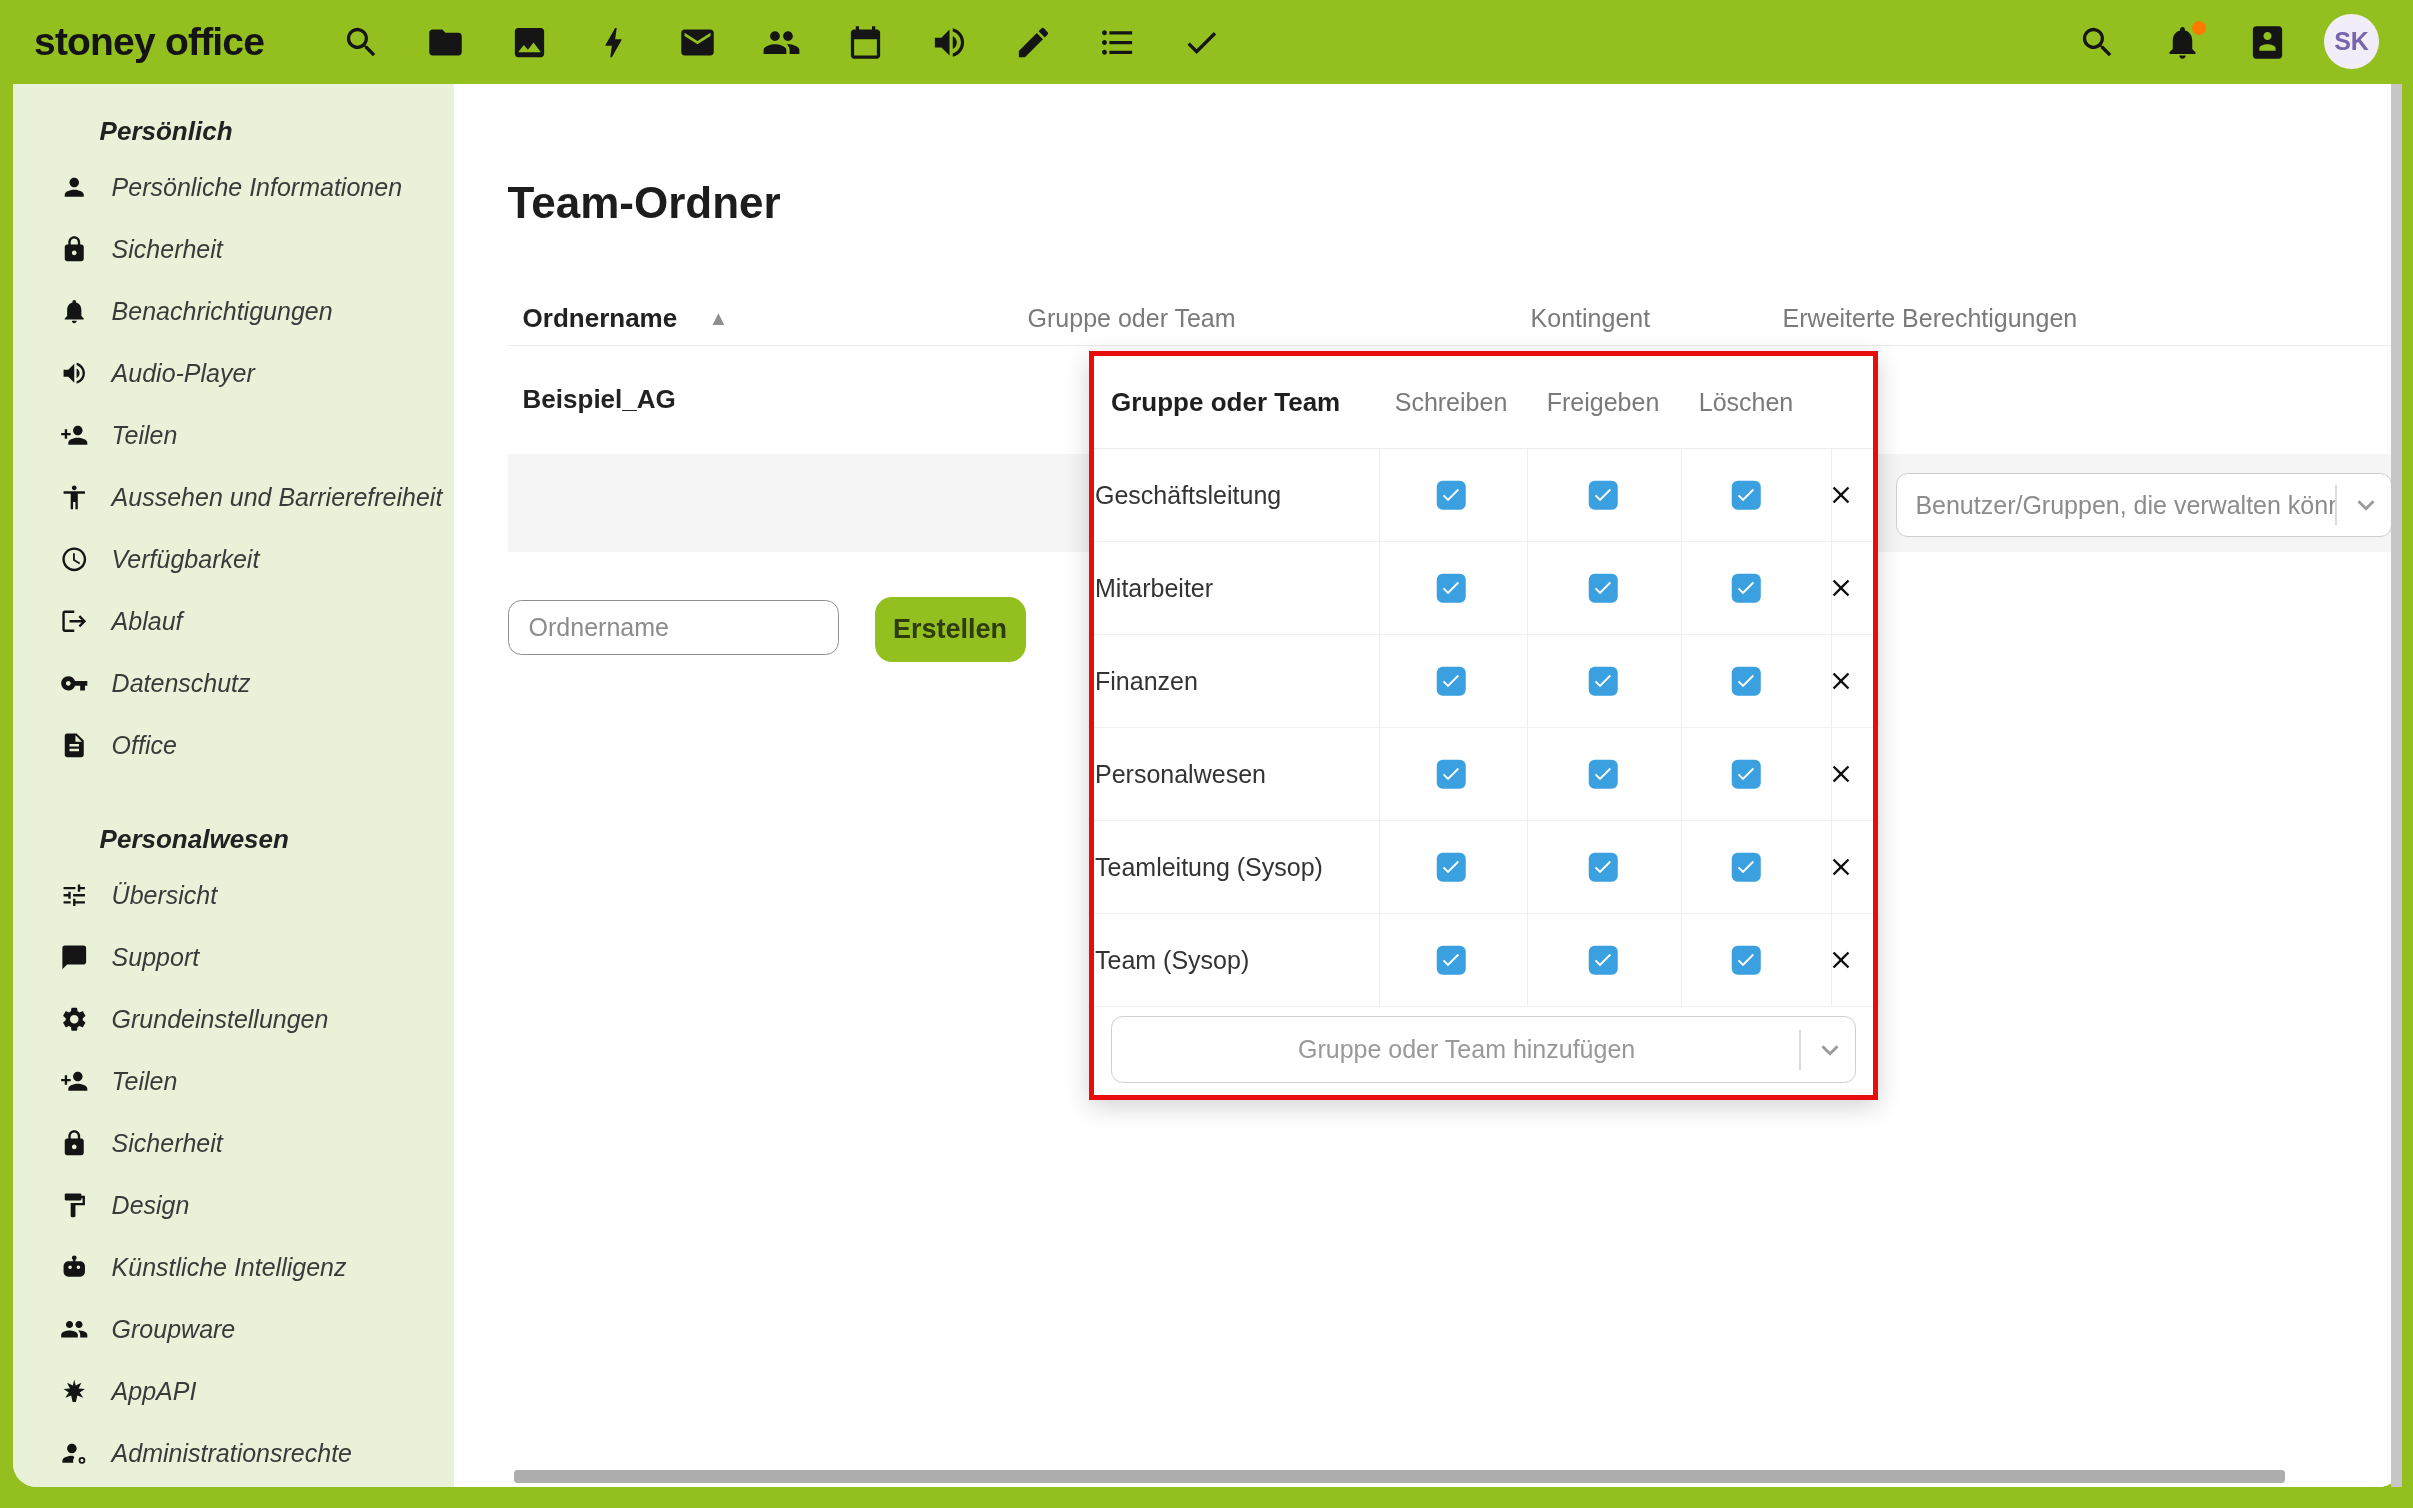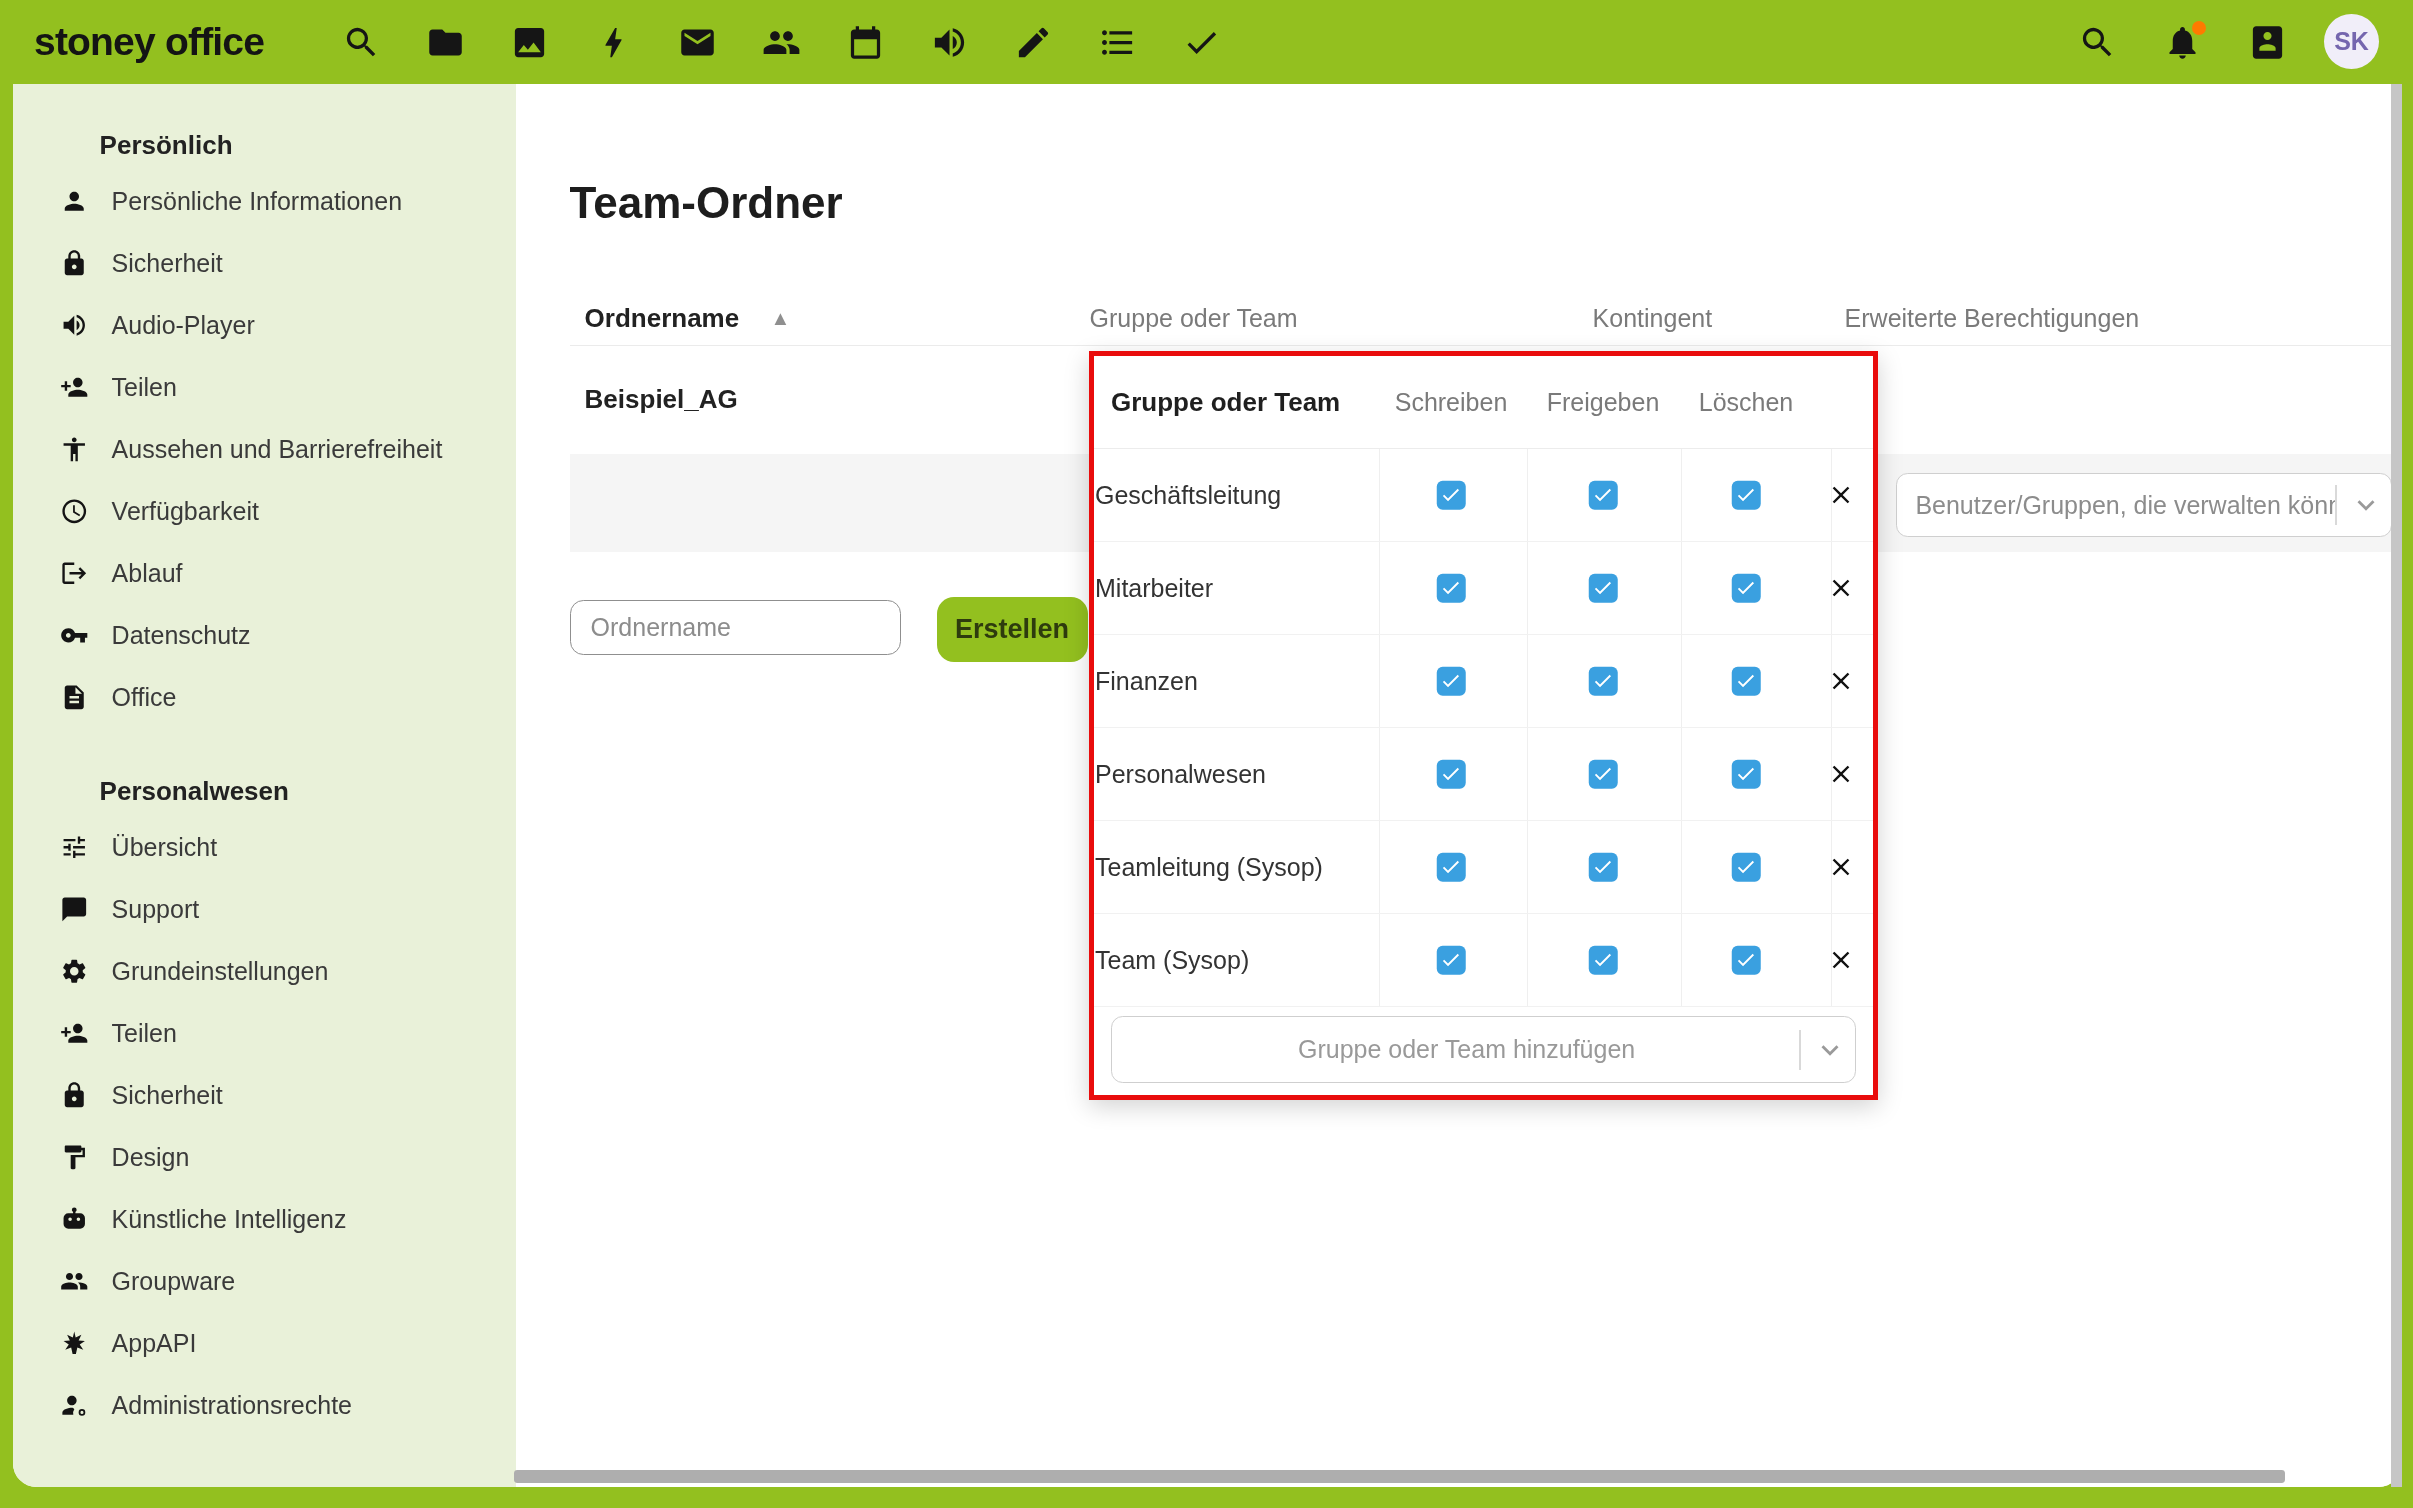--- a/index.html
+++ b/index.html
@@ -22,21 +22,21 @@
   .tb-dot{position:absolute;top:-1.7px;right:-4.2px;width:14.2px;height:14.2px;border-radius:50%;background:#ff7a00;}
   .avatar{position:absolute;right:34px;top:14.2px;width:55px;height:55px;border-radius:50%;
           background:#f1eef9;color:#7566ae;font-weight:700;font-size:25px;
           display:flex;align-items:center;justify-content:center;cursor:pointer;}
 
   
   .shell{position:absolute;left:12.6px;top:84px;width:2389px;height:1403px;
          border-radius:0 0 23.5px 23.5px;overflow:hidden;display:flex;background:#ffffff;}
 
   
-  .sidebar{width:503px;flex:none;background:#e9f1d9;padding-top:39px;box-sizing:border-box;}
+  .sidebar{width:441px;flex:none;background:#e9f1d9;padding-top:25px;box-sizing:border-box;font-style:italic;}
   .side-title{margin:6.7px 0 10px 87px;font-size:26px;font-weight:700;color:#222;}
   .side-title.admin{margin-top:47px;}
   .side-item{display:flex;align-items:center;height:62px;padding-left:47px;gap:23.5px;
              color:#3a3a3a;font-size:25px;cursor:pointer;white-space:nowrap;}
   .side-icon{width:28.5px;height:28.5px;color:#141414;flex:none;}
   .side-icon svg{width:100%;height:100%;display:block;}
 
   
   .content{flex:1;position:relative;background:#fff;}
   .page-title{position:absolute;left:54px;top:94px;font-size:44px;font-weight:700;color:#1d1d1d;}
@@ -200,20 +200,28 @@
           <span class="side-icon">
             <svg viewBox="0 0 24 24">
               <path d="M18 8h-1V6c0-2.76-2.24-5-5-5S7 3.24 7 6v2H6c-1.1 0-2 .9-2 2v10c0 1.1.9 2 2 2h12c1.1 0 2-.9 2-2V10c0-1.1-.9-2-2-2zm-6 9c-1.1 0-2-.9-2-2s.9-2 2-2 2 .9 2 2-.9 2-2 2zM9 8V6c0-1.66 1.34-3 3-3s3 1.34 3 3v2H9z" fill="currentColor"></path>
             </svg>
           </span>
           <span>Sicherheit</span>
         </div>
         <div class="side-item">
           <span class="side-icon">
             <svg viewBox="0 0 24 24">
+              <path d="M12 22c1.1 0 2-.9 2-2h-4c0 1.1.89 2 2 2zm6-6v-5c0-3.07-1.64-5.64-4.5-6.32V4c0-.83-.67-1.5-1.5-1.5s-1.5.67-1.5 1.5v.68C7.63 5.36 6 7.92 6 11v5l-2 2v1h16v-1l-2-2z" fill="currentColor"></path>
+            </svg>
+          </span>
+          <span>Benachrichtigungen</span>
+        </div>
+        <div class="side-item">
+          <span class="side-icon">
+            <svg viewBox="0 0 24 24">
               <path d="M3 9v6h4l5 5V4L7 9H3zm13.5 3c0-1.77-1.02-3.29-2.5-4.03v8.05c1.48-.73 2.5-2.25 2.5-4.02zM14 3.23v2.06c2.89.86 5 3.54 5 6.71s-2.11 5.85-5 6.71v2.06c4.01-.91 7-4.49 7-8.77s-2.99-7.86-7-8.77z" fill="currentColor"></path>
             </svg>
           </span>
           <span>Audio-Player</span>
         </div>
         <div class="side-item">
           <span class="side-icon">
             <svg viewBox="0 0 24 24">
               <path d="M15 12c2.21 0 4-1.79 4-4s-1.79-4-4-4-4 1.79-4 4 1.79 4 4 4zm-9-2V7H4v3H1v2h3v3h2v-3h3v-2H6zm9 4c-2.67 0-8 1.34-8 4v2h16v-2c0-2.66-5.33-4-8-4z" fill="currentColor"></path>
             </svg>

